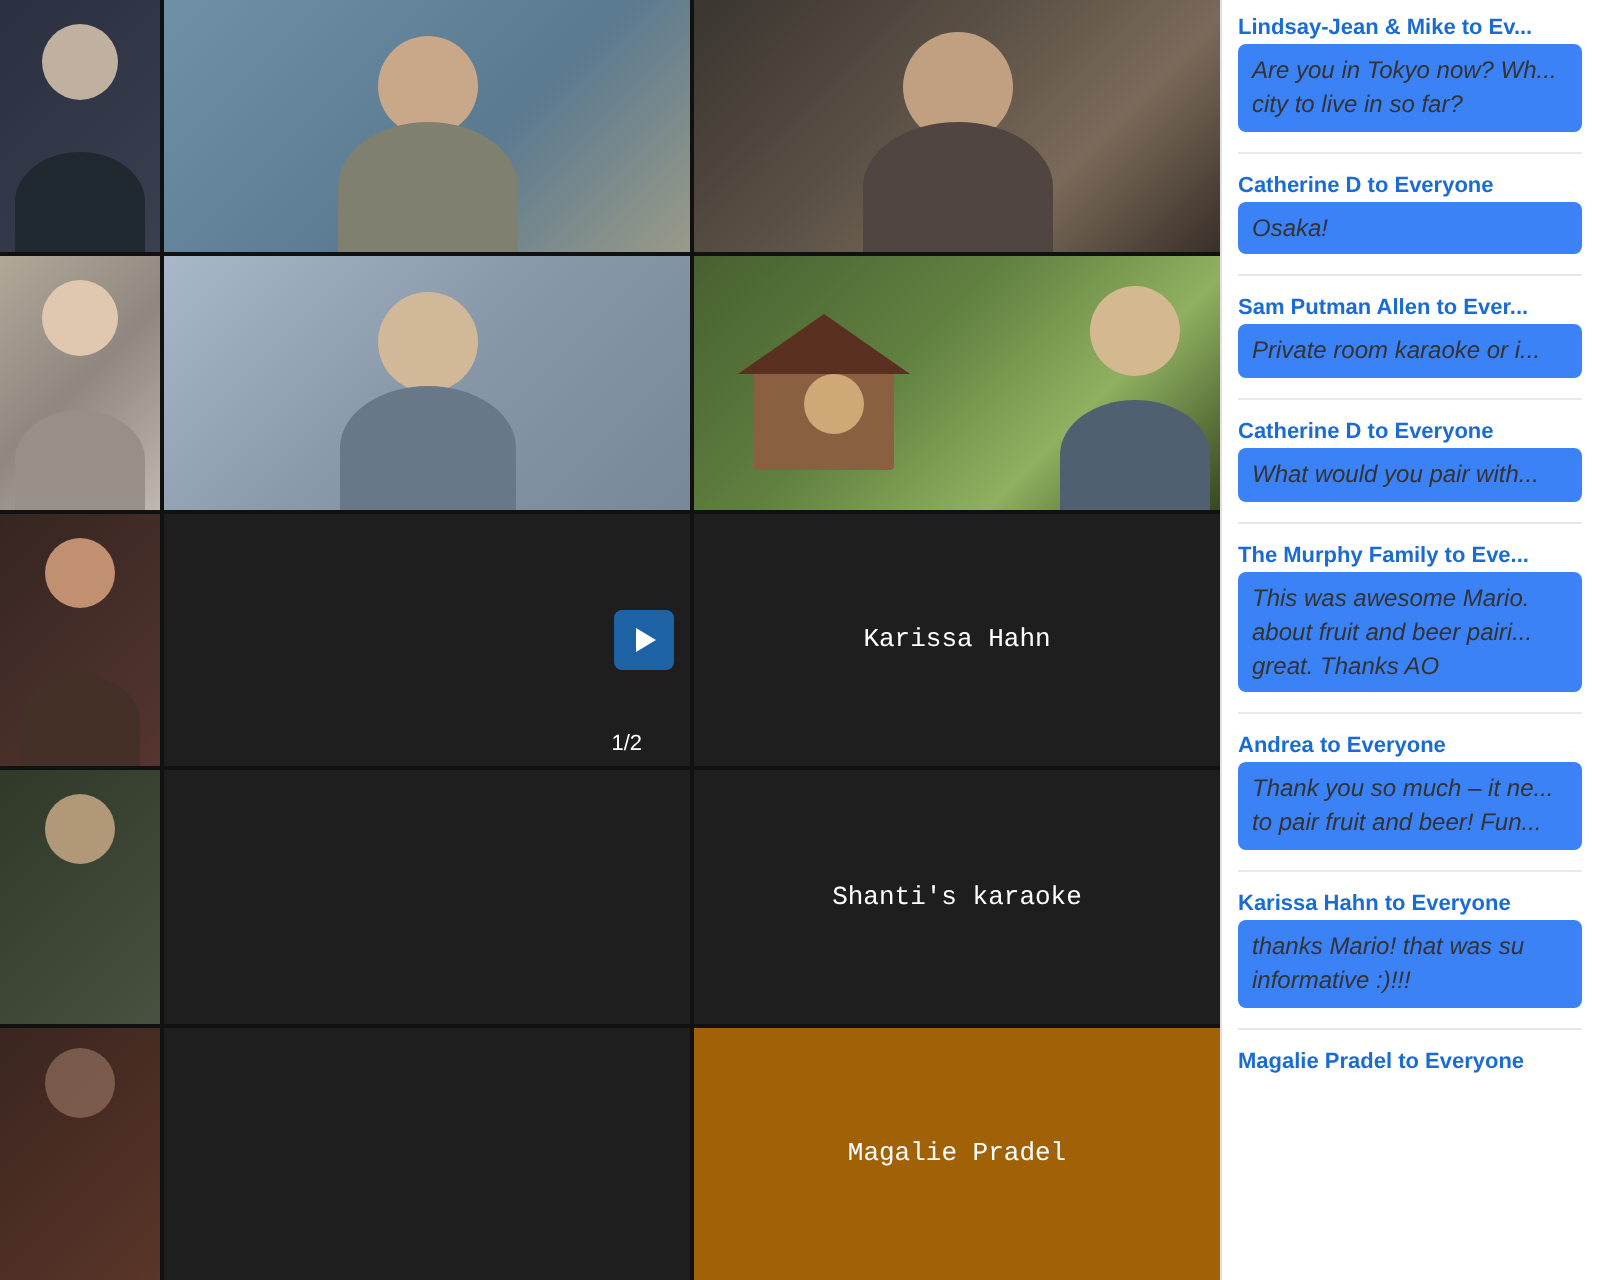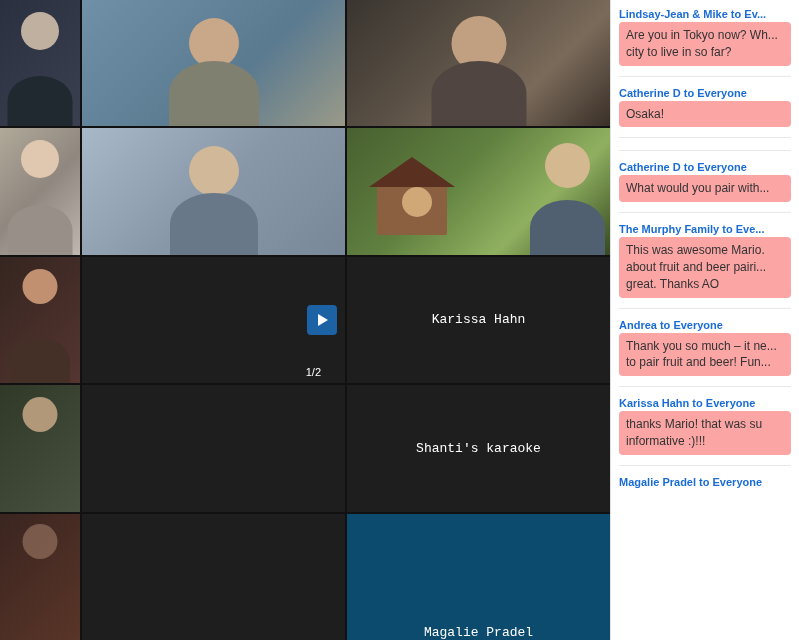--- a/index.html
+++ b/index.html
@@ -84,23 +84,24 @@
     .chat-sender {
       font-size: 11px;
       font-weight: 600;
       color: #1a6cd4;
     }
 
     .chat-text {
       font-size: 12px;
       color: #333333;
       line-height: 1.4;
-      background: #fca5a5;
+      background: #3b82f6;
       border-radius: 4px;
       padding: 5px 7px;
+      font-style: italic;
     }
 
     .divider {
       width: 100%;
       height: 1px;
       background: #e8e8e8;
       margin: 2px 0;
     }
 
     
@@ -174,21 +175,21 @@
   <div class="video-cell name-cell" style="grid-row:4; grid-column:3; background:#1e1e1e;">
     <span class="participant-name" style="color:white; font-size:13px;">Shanti's karaoke</span>
   </div>
 
   <div class="video-cell" style="grid-row:5; grid-column:1; background: linear-gradient(135deg, #3a2520 0%, #5a3528 100%); position:relative;">
     <div style="position:absolute; width:35px; height:35px; background:#c0988070; border-radius:50%; top:10px; left:50%; transform:translateX(-50%);"></div>
   </div>
   <div class="video-cell name-cell" style="grid-row:5; grid-column:2; background:#1e1e1e;">
     <span class="participant-name" style="color:white; font-size:13px;"></span>
   </div>
-  <div class="video-cell name-cell" style="grid-row:5; grid-column:3; background:#0c4a6e;align-items:flex-end;">
+  <div class="video-cell name-cell" style="grid-row:5; grid-column:3; background:#a16207;">
     <span class="participant-name" style="color:white; font-size:13px;">Magalie Pradel</span>
   </div>
 
 </div>
 
 <div id="chat-panel">
   <div id="chat-messages">
 
     <div class="chat-message">
       <span class="chat-sender">Lindsay-Jean &amp; Mike to Ev...</span>
@@ -197,20 +198,24 @@
 
     <div class="divider"></div>
 
     <div class="chat-message">
       <span class="chat-sender">Catherine D to Everyone</span>
       <span class="chat-text">Osaka!</span>
     </div>
 
     <div class="divider"></div>
 
+    <div class="chat-message">
+      <span class="chat-sender">Sam Putman Allen to Ever...</span>
+      <span class="chat-text">Private room karaoke or i...</span>
+    </div>
 
     <div class="divider"></div>
 
     <div class="chat-message">
       <span class="chat-sender">Catherine D to Everyone</span>
       <span class="chat-text">What would you pair with...</span>
     </div>
 
     <div class="divider"></div>
 

